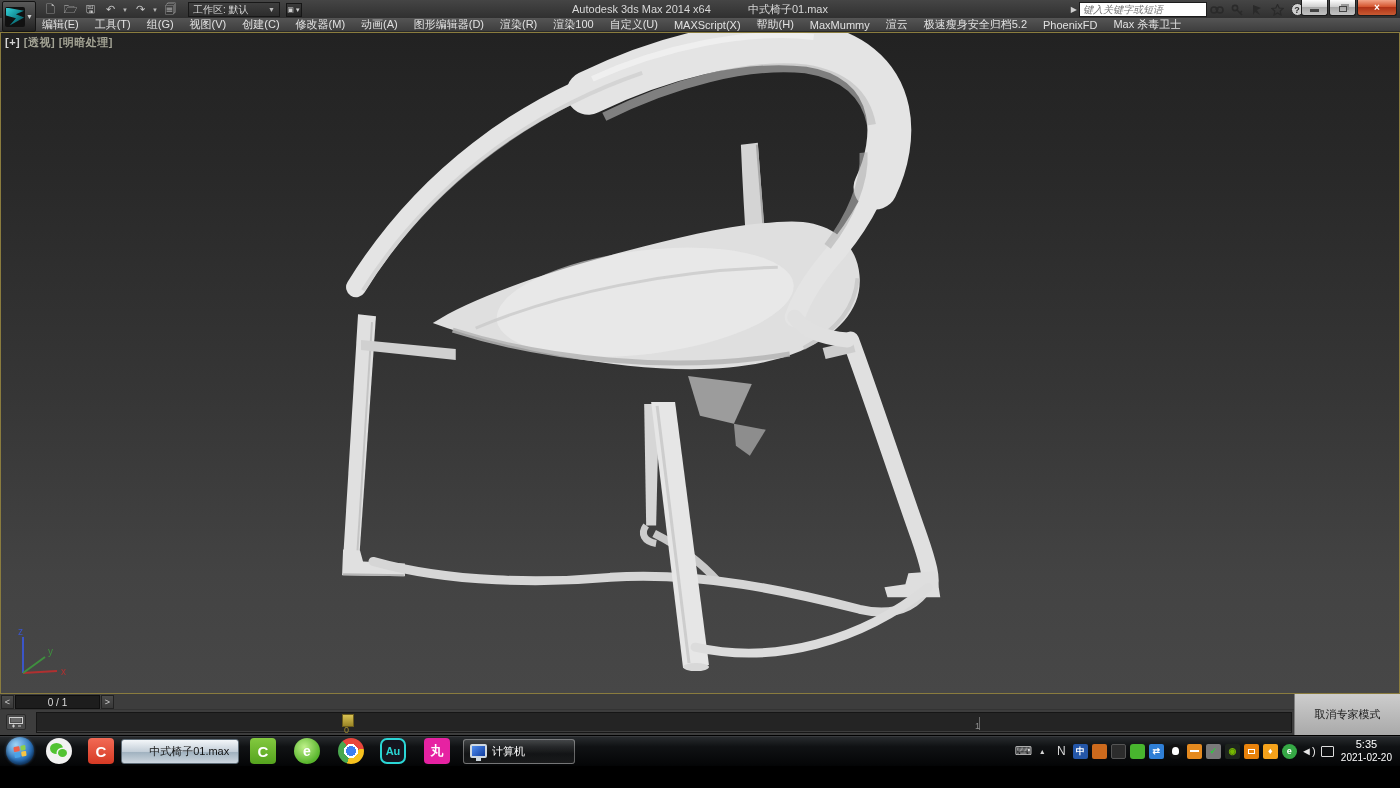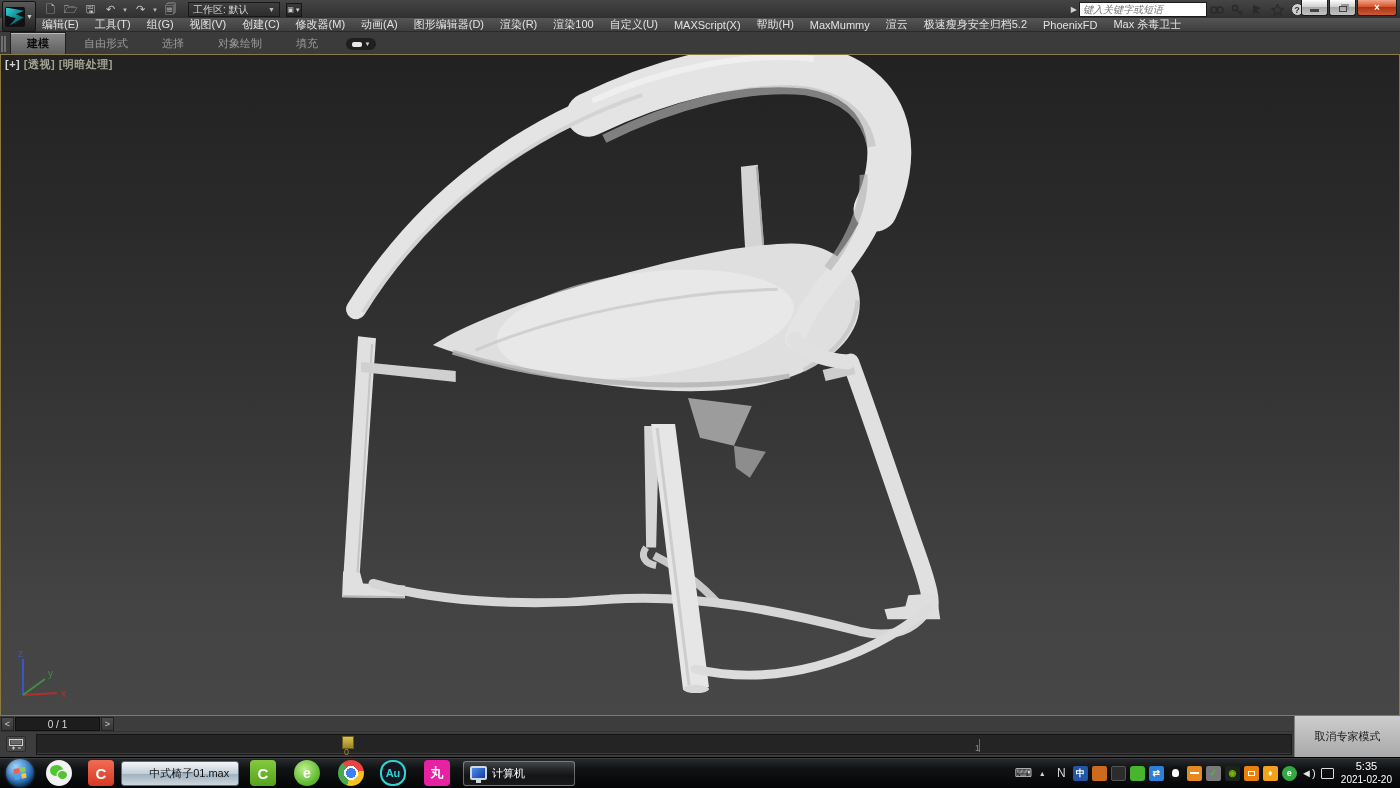--- a/index.html
+++ b/index.html
@@ -112,21 +112,21 @@
   .wechat-l { background:#f2f2f2; border-radius:50%; position:relative; }
   .wechat-l i { position:absolute; border-radius:50%; background:#52c332; }
   .wechat-l i.b1 { width:13px; height:11px; left:4px; top:5px; }
   .wechat-l i.b2 { width:9px; height:8px; left:12px; top:11px; box-shadow:0 0 0 1.5px #f2f2f2; }
   .cam-red { background:linear-gradient(#f26a55,#d63a24); }
   .cam-green { background:linear-gradient(#83c93f,#55a31e); }
   .b360 { background:radial-gradient(circle at 40% 35%,#bff08a,#58b52c 70%); border-radius:50%; color:#fff; font-size:14px; }
   .chrome { border-radius:50%;
     background:radial-gradient(circle,#3d7ff0 0 27%,#fff 27% 38%,rgba(0,0,0,0) 38%),
       conic-gradient(from -40deg,#e8453c 0 33%,#f7c21e 33% 66%,#4aa84f 66% 100%); }
-  .au { background:#15151f; border:2px solid #2bd6d6; color:#2bd6d6; font-size:11px; border-radius:12px; }
+  .au { background:#15151f; border:2px solid #2bd6d6; color:#2bd6d6; font-size:11px; border-radius:7px; }
   .wan { background:#e622a2; font-size:13px; }
   .task { height:25px; margin:0 3px; border-radius:3px; display:flex; align-items:center; padding:0 6px; gap:5px; flex:0 0 auto;}
   .task.active { width:118px; background:linear-gradient(#f3f6f9,#c3ced8 50%,#9fb1bf 52%,#cdd6de);
     border:1px solid #5d6b76; color:#111; }
   .task.inactive { width:112px; background:linear-gradient(rgba(255,255,255,.16),rgba(255,255,255,.03) 60%,rgba(255,255,255,.08));
     border:1px solid rgba(255,255,255,.35); color:#fff; }
   .task .tlabel { font-size:11px; white-space:nowrap; overflow:hidden; }
   .minimax { width:18px; height:18px; }
   .minimax .maxlogo { width:18px; height:18px; }
   .monitor { width:17px; height:14px; border:2px solid #cfd8e0; border-radius:2px;
@@ -179,20 +179,24 @@
       <span class="qico">🗐</span>
       <div class="workspace">
         <span class="wlabel">工作区: 默认</span>
         <span class="caret">▼</span>
       </div>
       <div class="wsflag">
         <span>▣</span>
           <span style="font-size:6px">▼</span>
       </div>
     </div>
+    <div class="title-text">
+      <span>Autodesk 3ds Max  2014 x64</span>
+      <span class="doc">中式椅子01.max</span>
+    </div>
     <div class="searcharea">
       <span class="sarrow">▶</span>
       <input class="searchbox" placeholder="键入关键字或短语" style="">
       <span class="sico">
         <svg width="14" height="11" viewBox="0 0 14 11">
             <circle cx="4" cy="6" r="3" fill="none" stroke="#2a2a2a" stroke-width="1.6"></circle>
             <circle cx="10" cy="6" r="3" fill="none" stroke="#2a2a2a" stroke-width="1.6"></circle>
             <rect x="5.5" y="4" width="3" height="2" fill="#2a2a2a"></rect>
           </svg>
       </span>
@@ -244,32 +248,20 @@
     <span class="menuitem">自定义(U)</span>
     <span class="menuitem">MAXScript(X)</span>
     <span class="menuitem">帮助(H)</span>
     <span class="menuitem">MaxMummy</span>
     <span class="menuitem">渲云</span>
     <span class="menuitem">极速瘦身安全归档5.2</span>
     <span class="menuitem">PhoenixFD</span>
     <span class="menuitem">Max 杀毒卫士</span>
   </div>
 
-  <div class="ribbon">
-    <span class="rhandle"></span>
-    <span class="rtab active">建模</span>
-    <span class="rtab">自由形式</span>
-    <span class="rtab">选择</span>
-    <span class="rtab">对象绘制</span>
-    <span class="rtab">填充</span>
-    <span class="rcollapse">
-        <span class="pill"></span>
-        <span class="caret">▼</span>
-      </span>
-  </div>
 
   <div class="viewport">
     <div class="vplabel">
       <span class="plus">[+]</span>
       <span class="seg">[透视]</span>
       <span class="seg">[明暗处理]</span>
     </div>
 
     <svg class="chair-svg" viewBox="0 0 1400 662">
 

